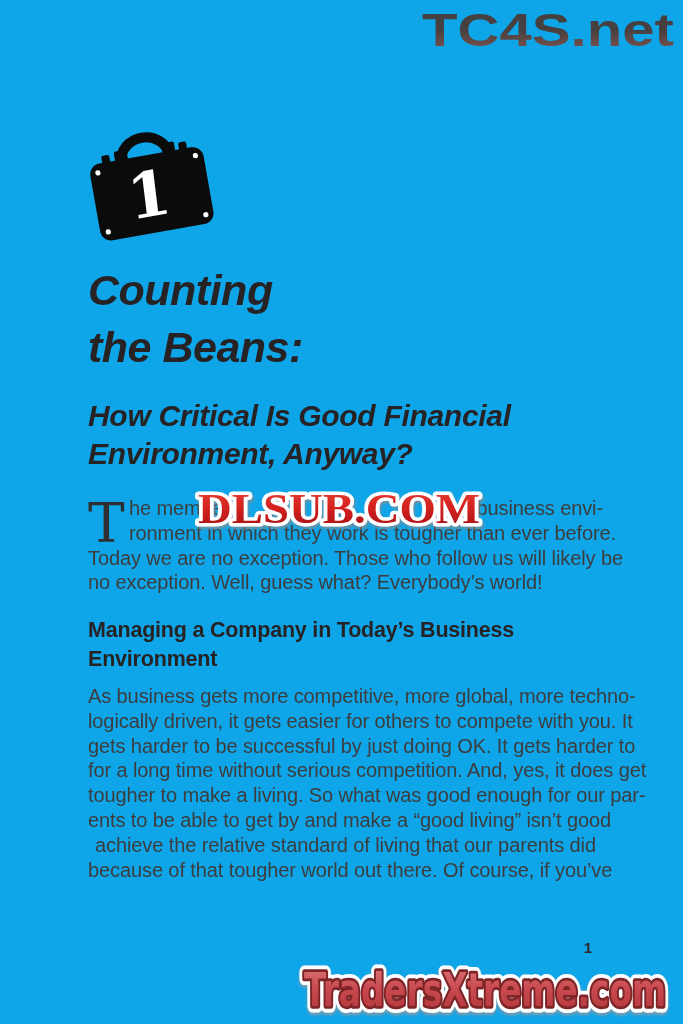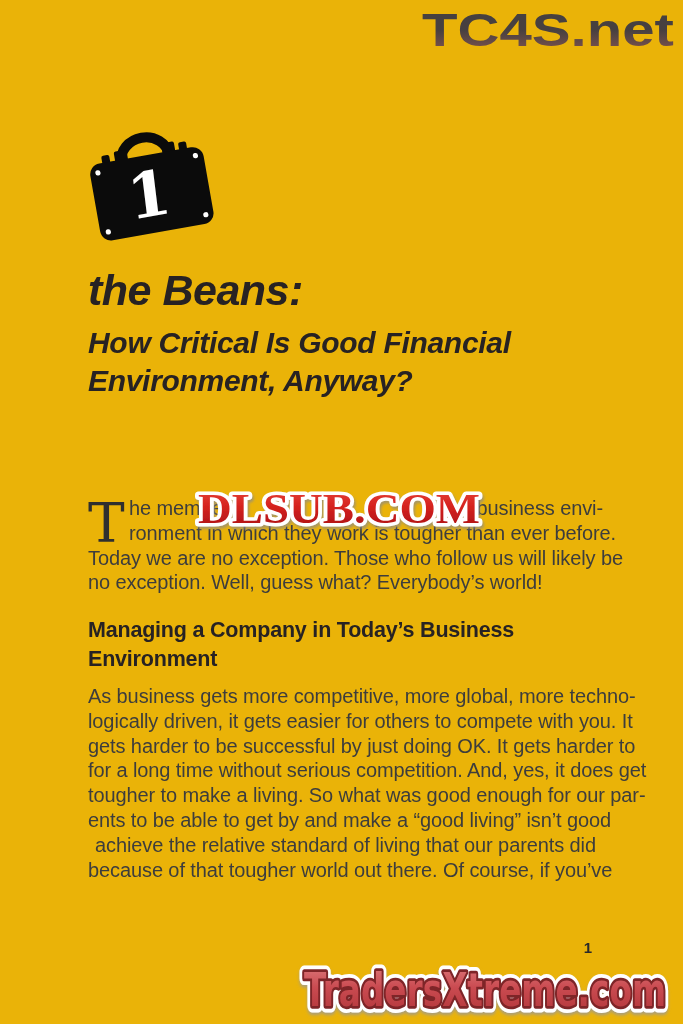--- a/index.html
+++ b/index.html
@@ -1,19 +1,19 @@
 <!DOCTYPE html>
 <html><head>
 <meta charset="utf-8">
 <style>
   html,body{margin:0;padding:0;background:#ffffff;}
   .page{
     position:relative;
     width:683px;height:1024px;
-    background:#eab308;
+    background:#0ea5e9;
     overflow:hidden;
     font-family:"Liberation Sans", sans-serif;
   }
 
   
   .wm-tc4s{position:absolute;top:6px;left:418px;width:260px;height:48px;}
   .wm-tc4s text{
     font-family:"Liberation Sans", sans-serif;
     font-weight:bold;font-size:46px;
   }
@@ -25,21 +25,21 @@
     font-weight:bold;font-size:62px;fill:#ffffff;
   }
 
   
   .title-block{position:absolute;left:88px;top:262px;width:512px;color:#272223;}
   .title-line{
     font-weight:bold;font-style:italic;
     font-size:43px;line-height:57px;letter-spacing:-0.5px;
     white-space:nowrap;
   }
-  .subtitle{margin-top:5px;}
+  .subtitle{margin-top:21px;}
   .subtitle-line{
     font-weight:bold;font-style:italic;
     font-size:30px;line-height:38px;letter-spacing:-0.3px;
     white-space:nowrap;
   }
 
   
   .intro{position:absolute;left:88px;top:496px;width:515px;}
   .bodyline{
     font-size:20px;line-height:24.8px;letter-spacing:-0.1px;
@@ -111,20 +111,21 @@
       <rect x="13" y="43" width="115" height="78" rx="11" fill="#0b0b0b"></rect>
       <circle cx="21" cy="52" r="2.6" fill="#ffffff"></circle>
       <circle cx="120" cy="52" r="2.6" fill="#ffffff"></circle>
       <circle cx="21" cy="112" r="2.6" fill="#ffffff"></circle>
       <circle cx="120" cy="112" r="2.6" fill="#ffffff"></circle>
       <text class="icon-num" x="72" y="104" text-anchor="middle" transform="skewX(-3)">1</text>
     </g>
   </svg>
 
   <div class="title-block">
+    <div class="title-line">Counting</div>
     <div class="title-line">the Beans:</div>
     <div class="subtitle">
       <div class="subtitle-line">How Critical Is Good Financial</div>
       <div class="subtitle-line">Environment, Anyway?</div>
     </div>
   </div>
 
   <div class="intro">
     <span class="dropcap">T</span>
     <div class="bodyline indent flexline">

